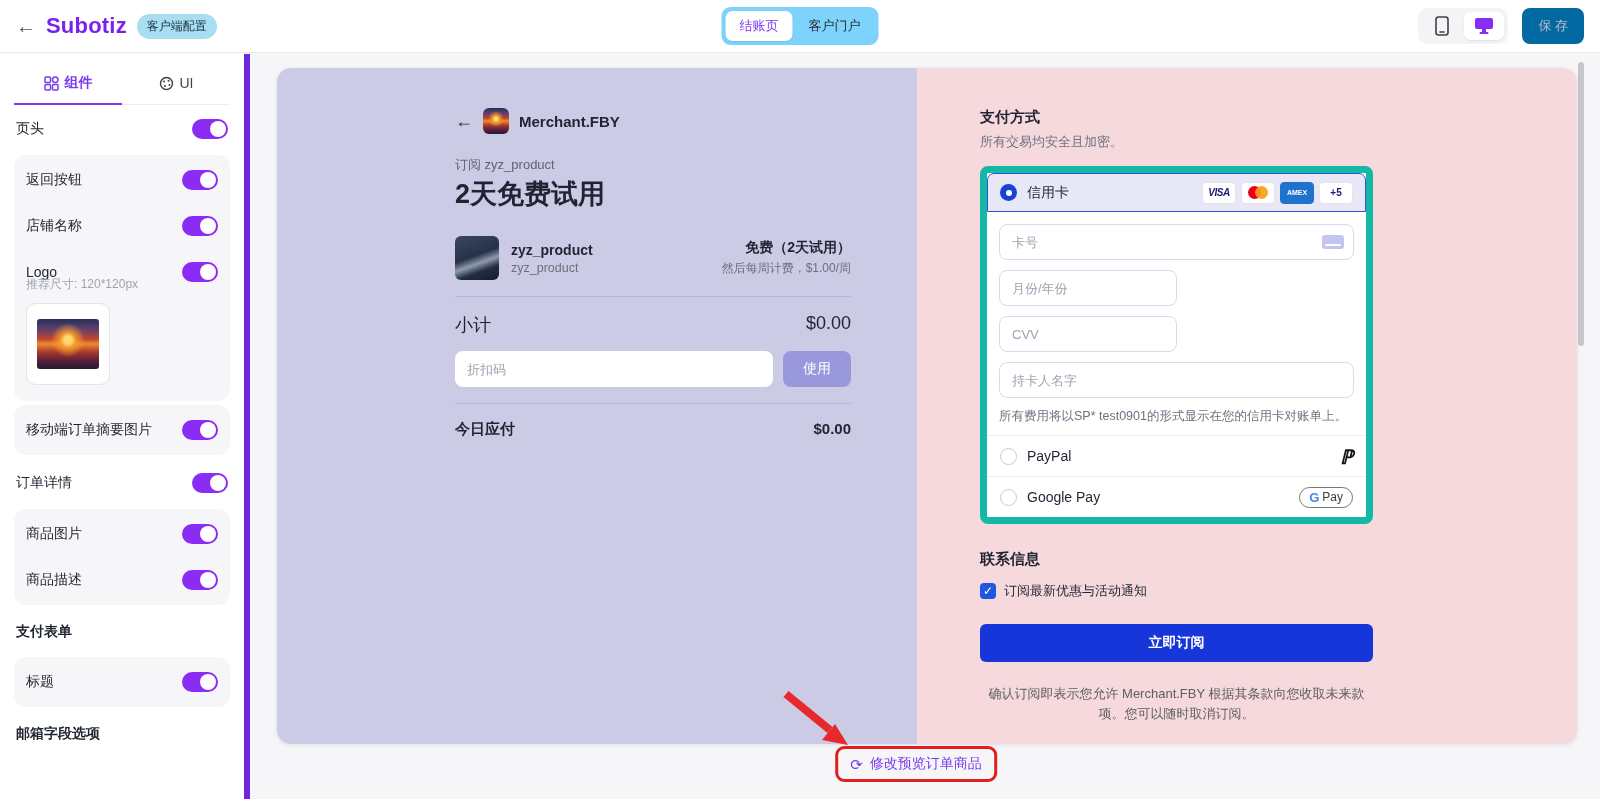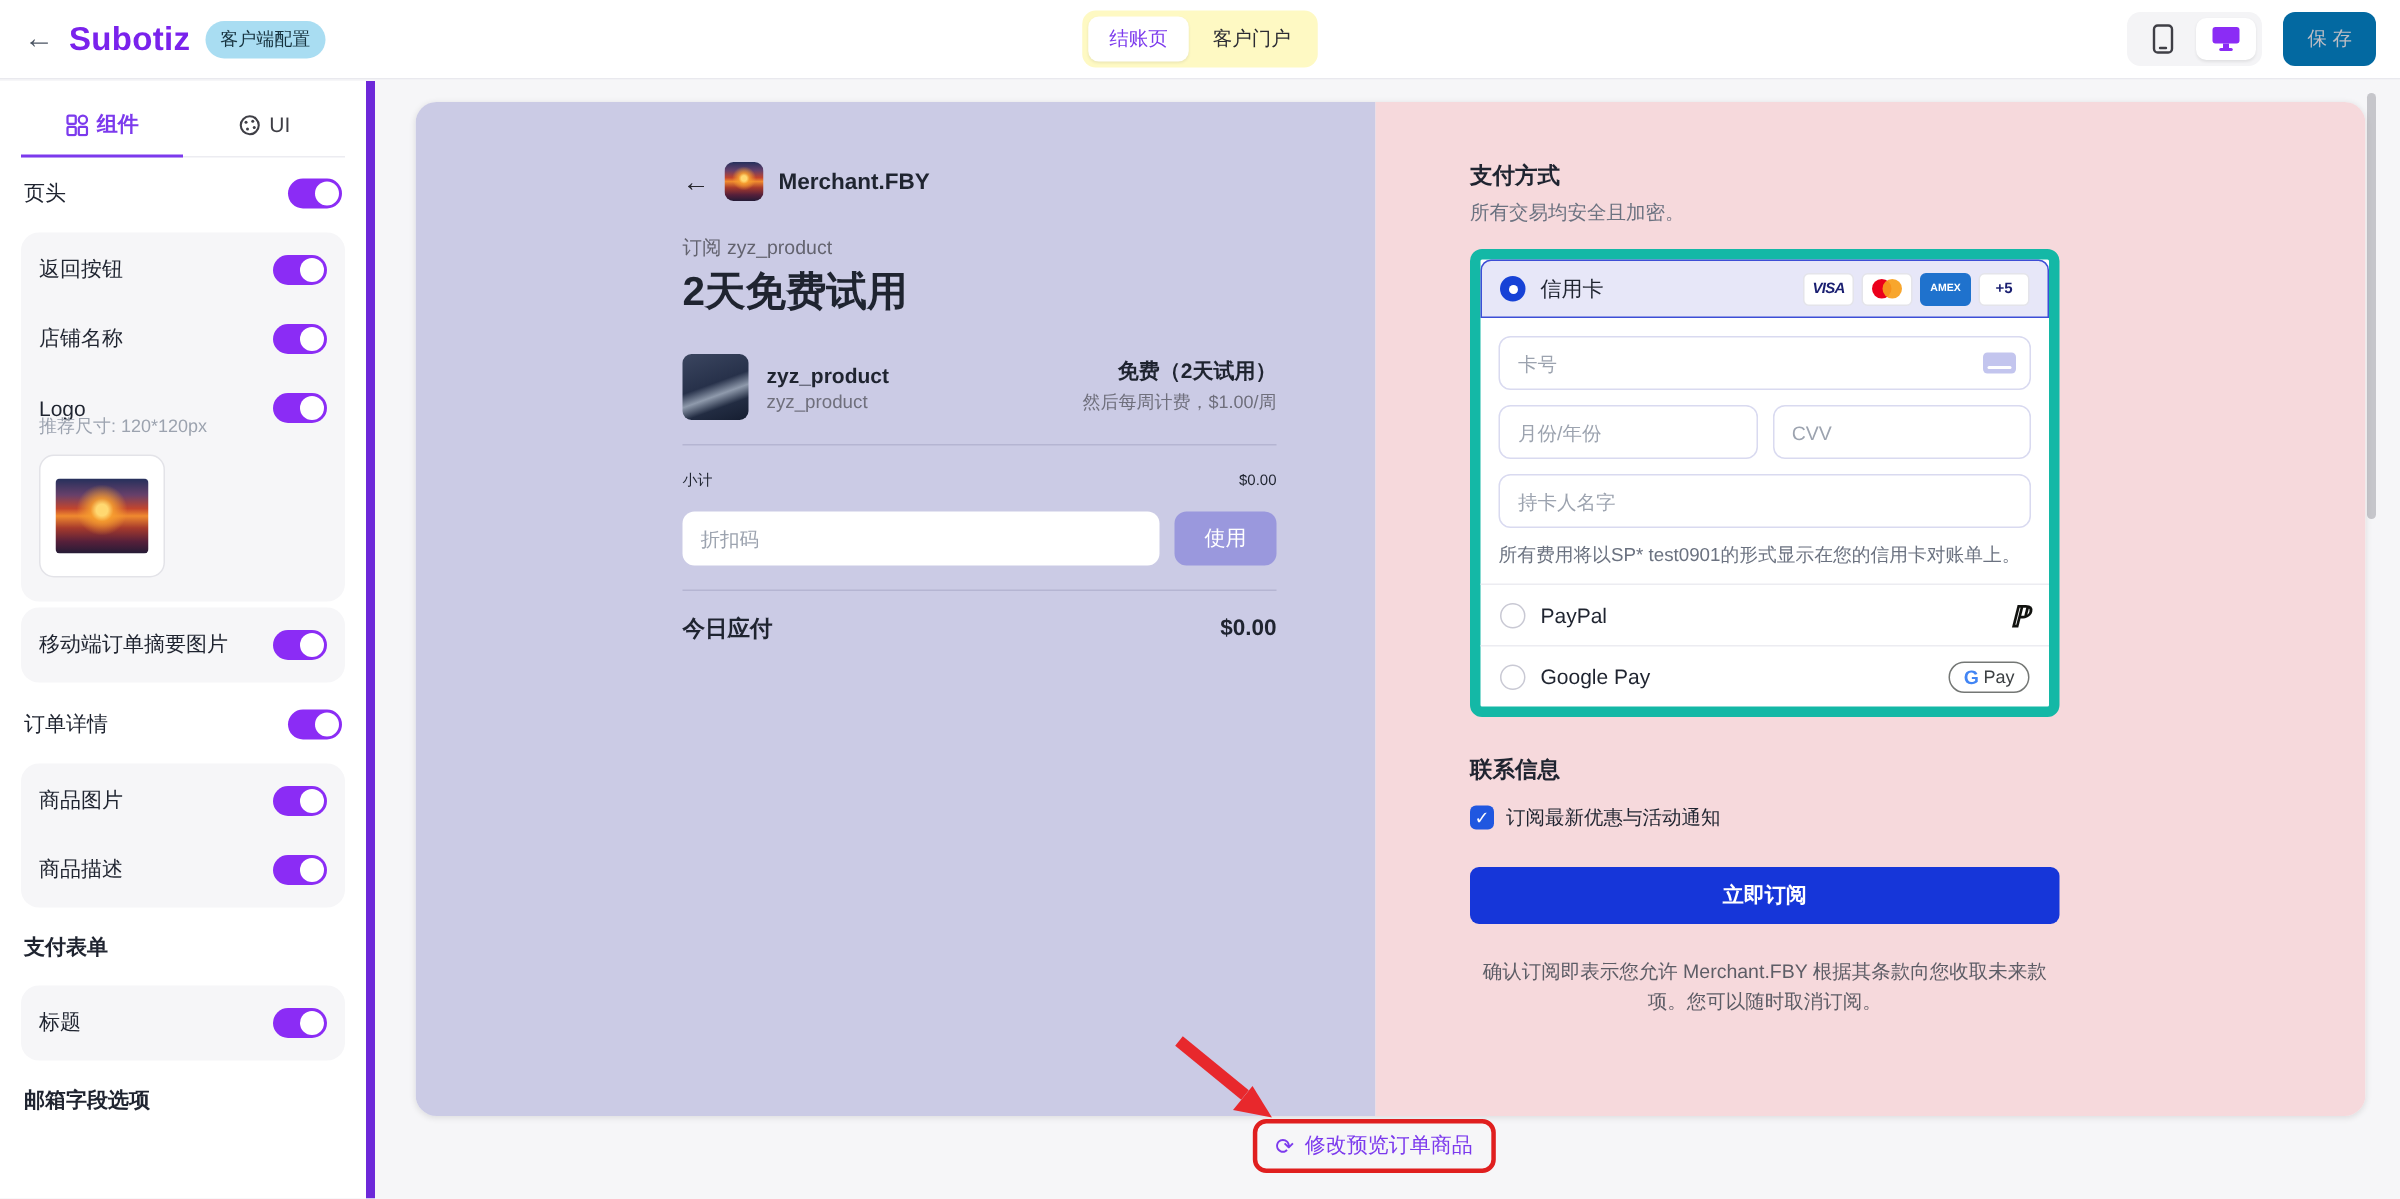--- a/index.html
+++ b/index.html
@@ -11,21 +11,21 @@
   
   .topbar { position:absolute; left:0; top:0; width:1600px; height:53px;
     background:#fff; border-bottom:1px solid #e9e9ee;
     display:flex; align-items:center; padding:0 16px; }
   .tb-left { display:flex; align-items:center; gap:10px; }
   .back-arrow { font-size:20px; color:#4b5563; cursor:pointer; line-height:1; }
   .brand { font-size:22px; font-weight:bold; color:#7a22ec; letter-spacing:.2px; }
   .badge { background:#a9ddf2; color:#16323e; font-size:12px; padding:4px 10px;
     border-radius:999px; }
   .tb-center { position:absolute; left:50%; transform:translateX(-50%);
-    background:#fef9c3; border-radius:9px; padding:4px; display:flex; gap:2px; }
+    background:#7dd3fc; border-radius:9px; padding:4px; display:flex; gap:2px; }
   .seg { font-size:13px; padding:6px 14px; border-radius:7px; color:#2b2b33; cursor:pointer; }
   .seg.active { background:#fff; color:#7c3aed; box-shadow:0 1px 2px rgba(0,0,0,.08); }
   .tb-right { margin-left:auto; display:flex; align-items:center; gap:14px; }
   .device-toggle { background:#f4f4f6; border-radius:9px; padding:4px; display:flex; gap:2px; }
   .dev-btn { width:40px; height:28px; border-radius:7px; display:flex;
     align-items:center; justify-content:center; cursor:pointer; }
   .dev-btn.active { background:#fff; box-shadow:0 1px 2px rgba(0,0,0,.08); }
   .save-btn { background:#0369a1; color:#bdbdc4; font-size:13px; padding:9px 16px;
     border-radius:8px; border:none; }
   
@@ -72,21 +72,21 @@
   .prod-row { display:flex; align-items:center; margin-top:24px; }
   .prod-img { width:44px; height:44px; border-radius:6px; flex:none;
     background: linear-gradient(160deg,#3b4660 0%,#27314a 45%,#8f9aac 60%,#222c42 75%,#151d30 100%); }
   .prod-names { margin-left:12px; }
   .prod-name { font-size:14px; font-weight:bold; }
   .prod-desc { font-size:12.5px; color:#6f6f7c; margin-top:3px; }
   .prod-price { margin-left:auto; text-align:right; }
   .price-main { font-size:14px; font-weight:bold; }
   .price-sub { font-size:12px; color:#6f6f7c; margin-top:3px; }
   .co-div { height:1px; background:#b5b5d2; margin:16px 0; }
-  .co-line { display:flex; justify-content:space-between; font-size:10px;align-items:center; }
+  .co-line { display:flex; justify-content:space-between; font-size:18px; }
   .discount-row { display:flex; gap:10px; margin-top:14px; }
   .discount-input { flex:1; height:36px; background:#fff; border:none; border-radius:8px;
     padding:0 12px; font-size:13px; color:#1f2430; }
   .discount-input::placeholder { color:#9ca3af; }
   .apply-btn { width:68px; height:36px; background:#9a98dd; color:#fff; border:none;
     border-radius:8px; font-size:14px; cursor:pointer; }
   .co-total { display:flex; justify-content:space-between; font-size:15px; font-weight:bold; }
   
   .pay-col { width:393px; margin:40px 0 0 63px; }
   .pay-title { font-size:15px; font-weight:bold; }
@@ -112,21 +112,21 @@
   .mc2 { background:#f79e1b; opacity:.92; }
   .cc-form { padding:12px 12px 10px 12px; }
   .fld { width:100%; height:36px; background:#fff; border:1px solid #d9daf0;
     border-radius:8px; padding:0 12px; font-size:13px; color:#1f2430; }
   .fld::placeholder { color:#9ca3af; }
   .fld-wrap { position:relative; }
   .card-ic { position:absolute; right:10px; top:11px; width:22px; height:14px;
     background:#c3c5ee; border-radius:3px; }
   .card-ic:after { content:""; position:absolute; left:3px; bottom:3px; right:3px;
     height:2px; background:#fff; border-radius:1px; }
-  .fld-row { display:flex; gap:10px; margin-top:10px; }
+  .fld-row { display:flex; gap:10px; margin-top:10px;flex-direction:column; }
   .fld-row .fld { width:50%; }
   .cc-form .mt { margin-top:10px; }
   .stmt { font-size:12.5px; color:#6b7280; margin-top:10px; }
   .alt-row { display:flex; align-items:center; gap:10px; height:41px; padding:0 13px;
     border-top:1px solid #ececf1; }
   .pp-logo { margin-left:auto; font-size:20px; font-weight:bold; font-style:italic;
     color:#11120f; }
   .gp-pill { margin-left:auto; border:1px solid #747775; border-radius:999px;
     padding:2px 9px; font-size:12px; color:#3c4043; display:flex; align-items:center; gap:3px;
     background:#fff; }

